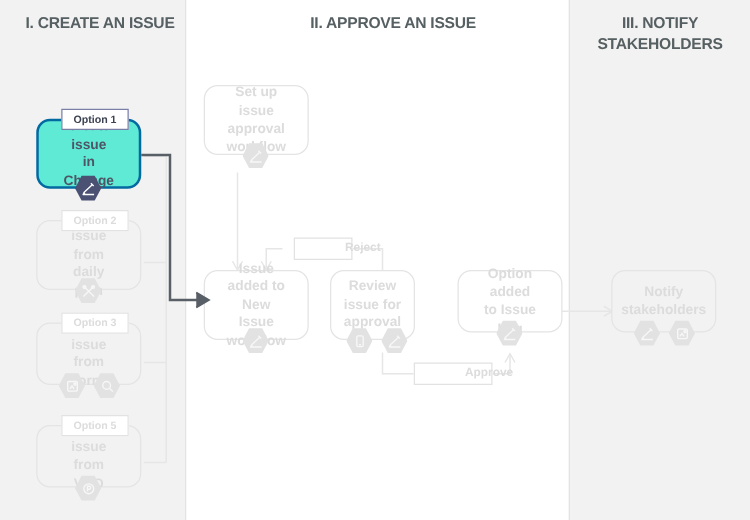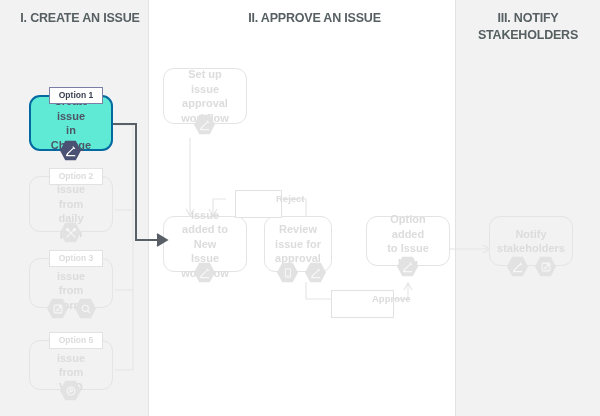--- a/index.html
+++ b/index.html
@@ -88,21 +88,21 @@
   
   .chip{
     position:absolute;
     box-sizing:border-box;
     background:#ffffff;
     border:1.5px solid #e2e2e2;
     color:#dcdcdc;
     font-size:9.5px;
     font-weight:bold;
     text-align:center;
-    height:28px;line-height:15px;
+    height:18px;line-height:15px;
     z-index:5;
     padding-top:0px;
     padding-left:40px;
   }
 
   svg.wires{position:absolute;left:0;top:0;width:600px;height:416px;z-index:1;}
   svg.wires-top{position:absolute;left:0;top:0;width:600px;height:416px;z-index:4;}
   .faintline{stroke:#e6e6e6;stroke-width:1.2;fill:none;}
   .darkline{stroke:#595f66;stroke-width:2;fill:none;}
 </style>

